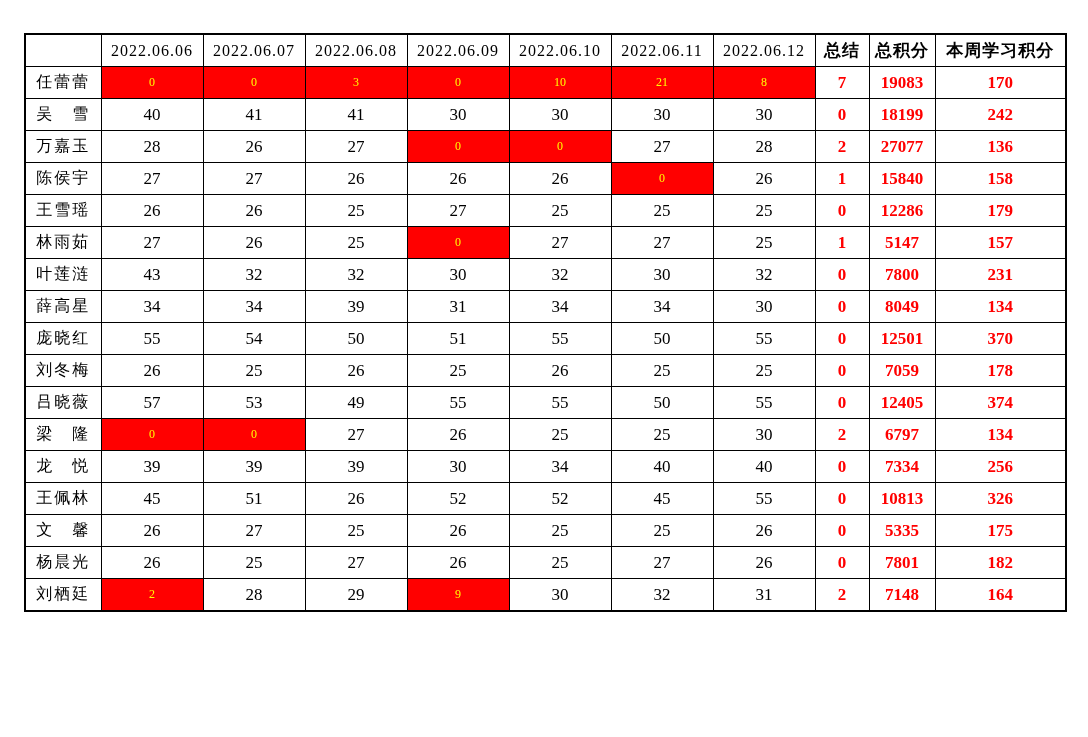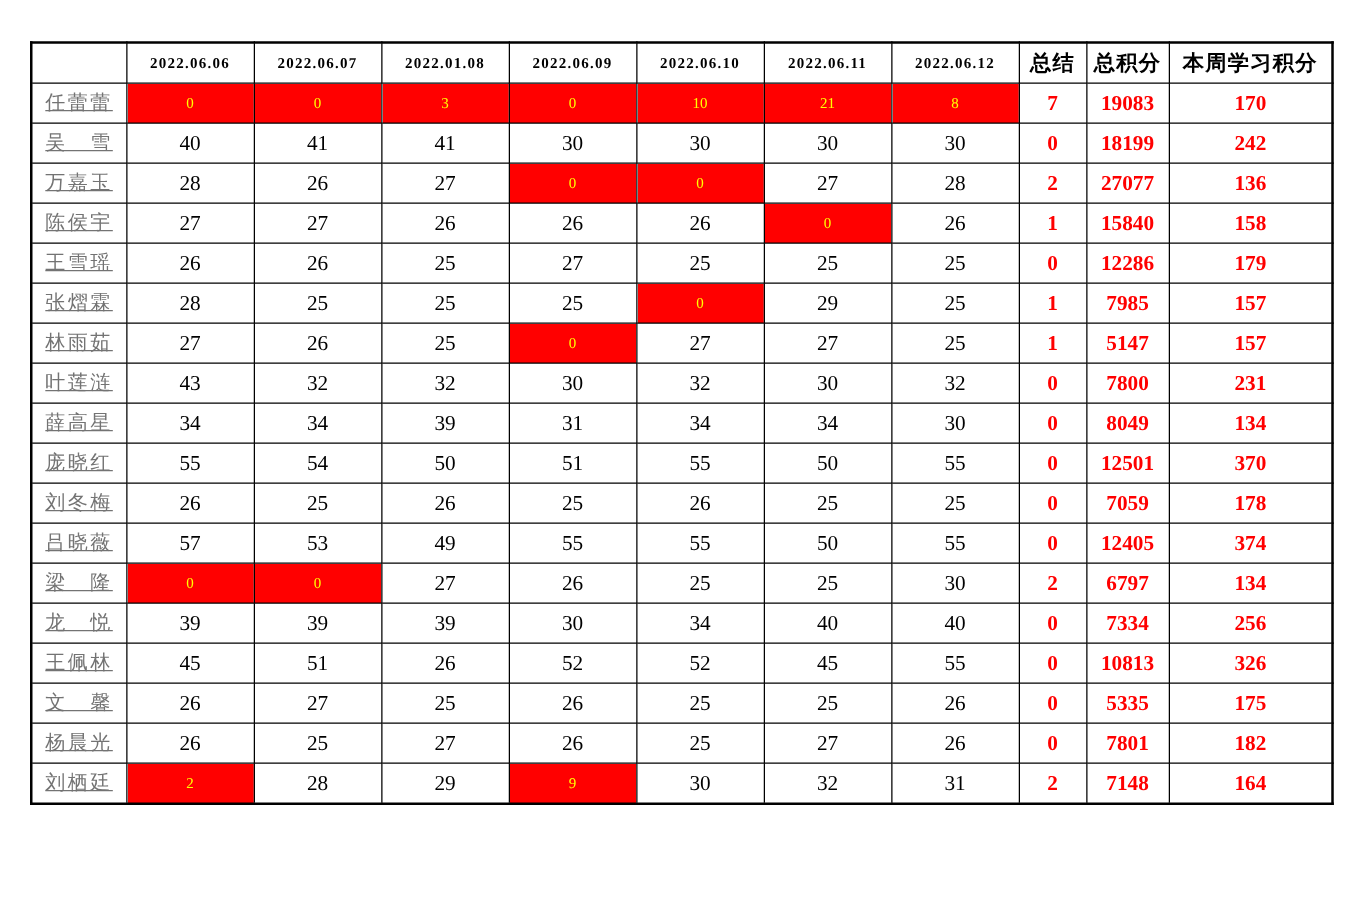--- a/index.html
+++ b/index.html
@@ -26,38 +26,37 @@
     height: 31px;
     padding: 0;
     text-align: center;
     vertical-align: middle;
     overflow: hidden;
     white-space: nowrap;
     font-weight: normal;
   }
   
   th.date-header {
-    font-size: 12px;
+    font-size: 16px;
     color: #000000;
     letter-spacing: 1px;
-    font-weight: bold;
+    font-weight: normal;
   }
   th.corner-cell { background: #ffffff; }
   th.accent-header {
     font-size: 17px;
     color: #000000;
     font-weight: bold;
     letter-spacing: 1px;
   }
   
   td.name-cell {
     font-size: 16px;
-    color: #737373;
+    color: #000000;
     letter-spacing: 2px;
-    text-decoration: underline;
   }
   td.daily-cell {
     font-size: 17px;
     color: #000000;
   }
   td.daily-cell.flag {
     background: #ff0000;
     color: #ffff00;
     font-size: 12px;
   }
@@ -83,21 +82,21 @@
       <col style="width:102px">
       <col style="width:54px">
       <col style="width:66px">
       <col style="width:131px">
     </colgroup>
     <thead>
       <tr>
         <th class="corner-cell"></th>
         <th class="date-header">2022.06.06</th>
         <th class="date-header">2022.06.07</th>
-        <th class="date-header">2022.01.08</th>
+        <th class="date-header">2022.06.08</th>
         <th class="date-header">2022.06.09</th>
         <th class="date-header">2022.06.10</th>
         <th class="date-header">2022.06.11</th>
         <th class="date-header">2022.06.12</th>
         <th class="accent-header">总结</th>
         <th class="accent-header">总积分</th>
         <th class="accent-header">本周学习积分</th>
       </tr>
     </thead>
     <tbody>
@@ -160,33 +159,20 @@
           <td class="daily-cell">25</td>
           <td class="daily-cell">27</td>
           <td class="daily-cell">25</td>
           <td class="daily-cell">25</td>
           <td class="daily-cell">25</td>
           <td class="accent-cell">0</td>
           <td class="accent-cell">12286</td>
           <td class="accent-cell">179</td>
         </tr>
         <tr>
-          <td class="name-cell">张熠霖</td>
-          <td class="daily-cell">28</td>
-          <td class="daily-cell">25</td>
-          <td class="daily-cell">25</td>
-          <td class="daily-cell">25</td>
-          <td class="daily-cell flag">0</td>
-          <td class="daily-cell">29</td>
-          <td class="daily-cell">25</td>
-          <td class="accent-cell">1</td>
-          <td class="accent-cell">7985</td>
-          <td class="accent-cell">157</td>
-        </tr>
-        <tr>
           <td class="name-cell">林雨茹</td>
           <td class="daily-cell">27</td>
           <td class="daily-cell">26</td>
           <td class="daily-cell">25</td>
           <td class="daily-cell flag">0</td>
           <td class="daily-cell">27</td>
           <td class="daily-cell">27</td>
           <td class="daily-cell">25</td>
           <td class="accent-cell">1</td>
           <td class="accent-cell">5147</td>

